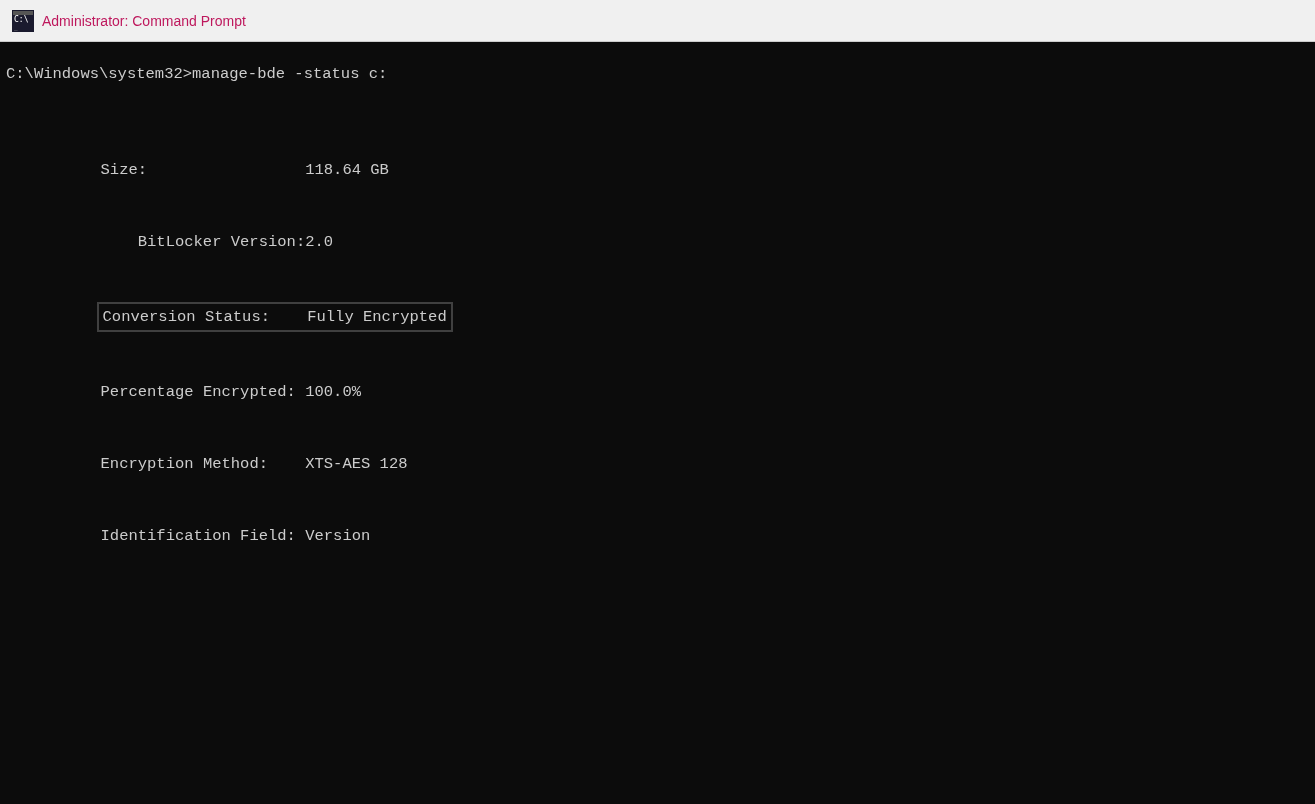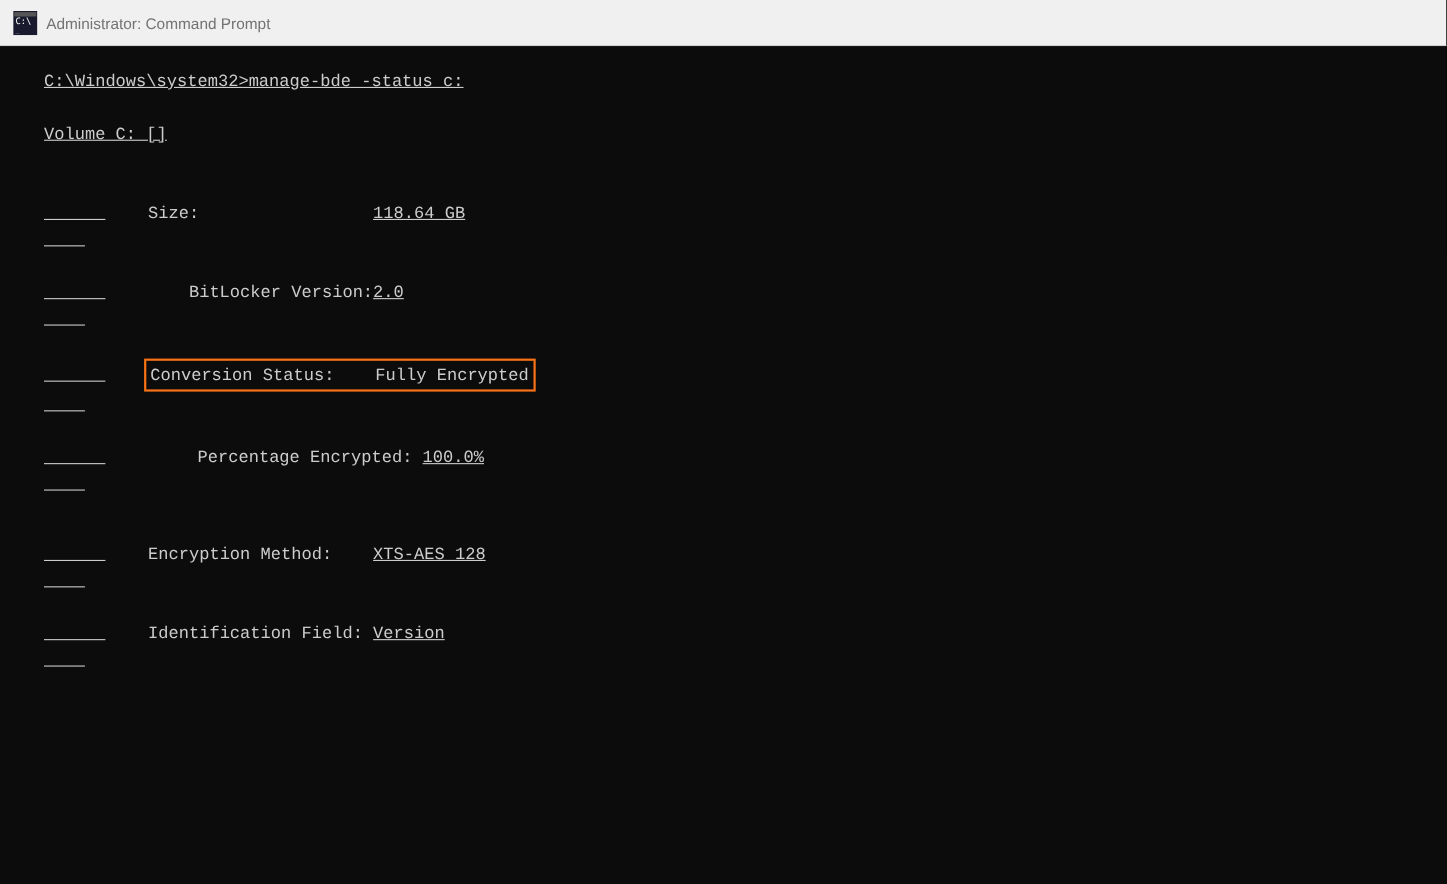--- a/index.html
+++ b/index.html
@@ -36,48 +36,47 @@
     }
 
     .title-bar-icon svg {
       width: 22px;
       height: 22px;
     }
 
     .title-bar-title {
       font-family: 'Segoe UI', Arial, sans-serif;
       font-size: 14px;
-      color: #737373;
+      color: #be185d;
       font-weight: normal;
     }
 
     .console-area {
       background: #0c0c0c;
       color: #cccccc;
-      padding: 20px 40px;
+      padding: 20px 6px;
       font-size: 15.5px;
       line-height: 1.55;
       height: calc(804px - 42px);
       overflow: hidden;
-      text-decoration: underline;
     }
 
     .line {
       white-space: pre;
       display: block;
     }
 
     .blank {
       height: 1.55em;
       display: block;
     }
 
     .highlight-box {
       display: inline-block;
-      border: 2px solid #f97316;
+      border: 2px solid #404040;
       padding: 1px 4px;
       margin-left: -4px;
     }
 
     .indent {
       display: inline-block;
       width: 2.5em;
     }
   </style>
 </head>
@@ -95,44 +94,43 @@
   </div>
   <span class="title-bar-title">Administrator: Command Prompt</span>
 </div>
 
 <div class="console-area">
 
   <span class="line">C:\Windows\system32&gt;manage-bde -status c:</span>
 
   <span class="blank"></span>
 
-  <span class="line">Volume C: []</span>
 
   <span class="blank"></span>
 
   <div>
 
     <span class="line">
       <span class="indent"></span><span style="min-width:22ch;display:inline-block;">Size:</span><span>118.64 GB</span>
     </span>
 
     <span class="line">
       <span class="indent"></span><span style="min-width:22ch;display:inline-block;text-align:right;">BitLocker Version:</span><span>2.0</span>
     </span>
 
     <span class="line">
       <span class="indent"></span><span class="highlight-box"><span style="min-width:22ch;display:inline-block;">Conversion Status:</span><span>Fully Encrypted</span></span>
     </span>
 
     <span class="line">
-      <span class="indent"></span><span style="min-width:22ch;display:inline-block;margin-left:45px;">Percentage Encrypted:</span><span>100.0%</span>
+      <span class="indent"></span><span style="min-width:22ch;display:inline-block;">Percentage Encrypted:</span><span>100.0%</span>
     </span>
 
     <span class="line">
-      <span class="indent"></span><span style="min-width:22ch;display:inline-block;margin-top:16px;">Encryption Method:</span><span>XTS-AES 128</span>
+      <span class="indent"></span><span style="min-width:22ch;display:inline-block;">Encryption Method:</span><span>XTS-AES 128</span>
     </span>
 
 
 
     <span class="line">
       <span class="indent"></span><span style="min-width:22ch;display:inline-block;">Identification Field:</span><span>Version</span>
     </span>
 
   </div>
 

